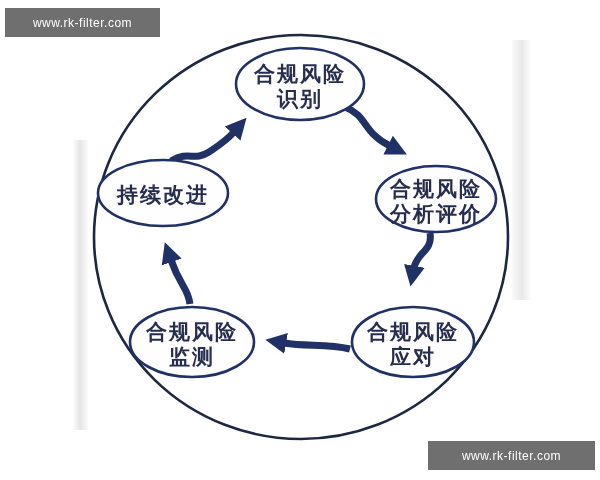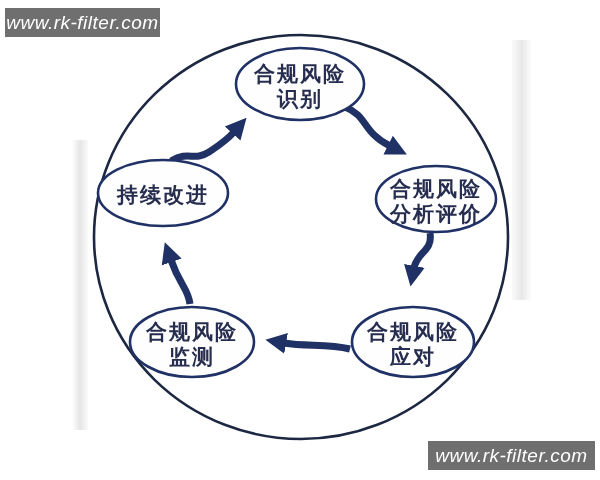--- a/index.html
+++ b/index.html
@@ -49,23 +49,22 @@
   }
   .arrowhead-shape { fill: var(--navy); }
 
   .watermark {
     position: absolute;
     background: var(--watermark-bg);
     color: var(--watermark-fg);
     display: flex;
     align-items: center;
     justify-content: center;
-    font-size: 19px;
+    font-size: 12px;
     letter-spacing: 0.5px;
-    font-style: italic;
   }
   .watermark.top-left  { left: 5px;   top: 8px;   width: 155px; height: 29px; }
   .watermark.bottom-right { left: 428px; top: 441px; width: 167px; height: 29px; }
 
   .scan-shade {
     position: absolute;
     pointer-events: none;
   }
   .scan-shade.left {
     left: 72px; top: 140px; width: 16px; height: 290px;

